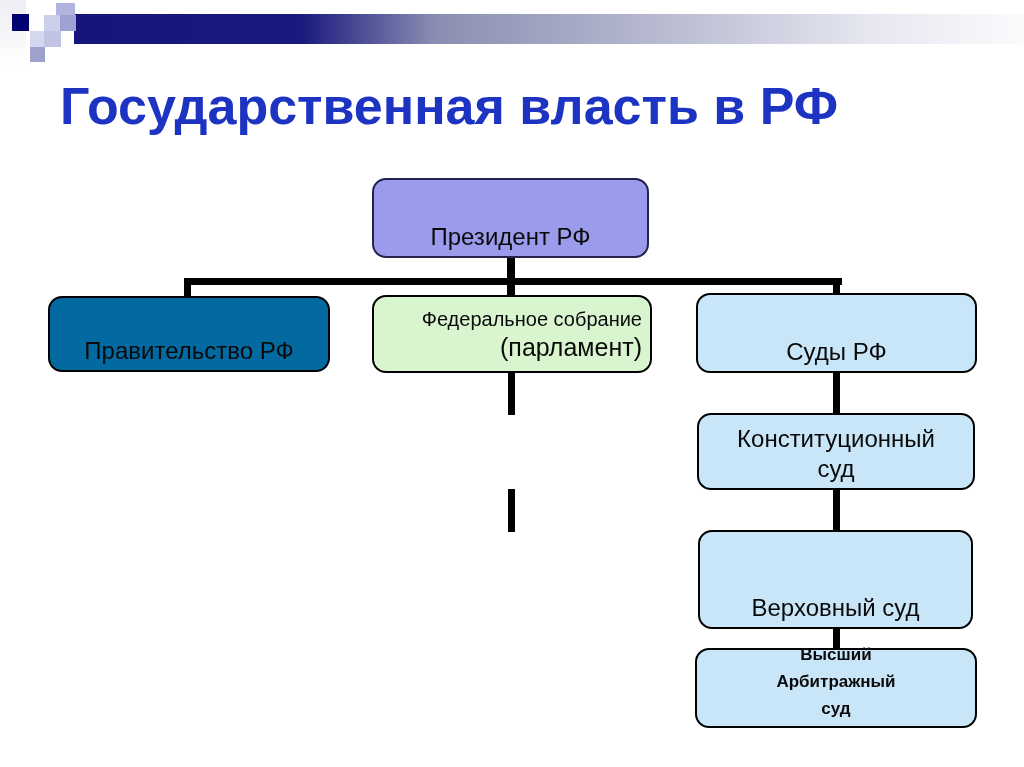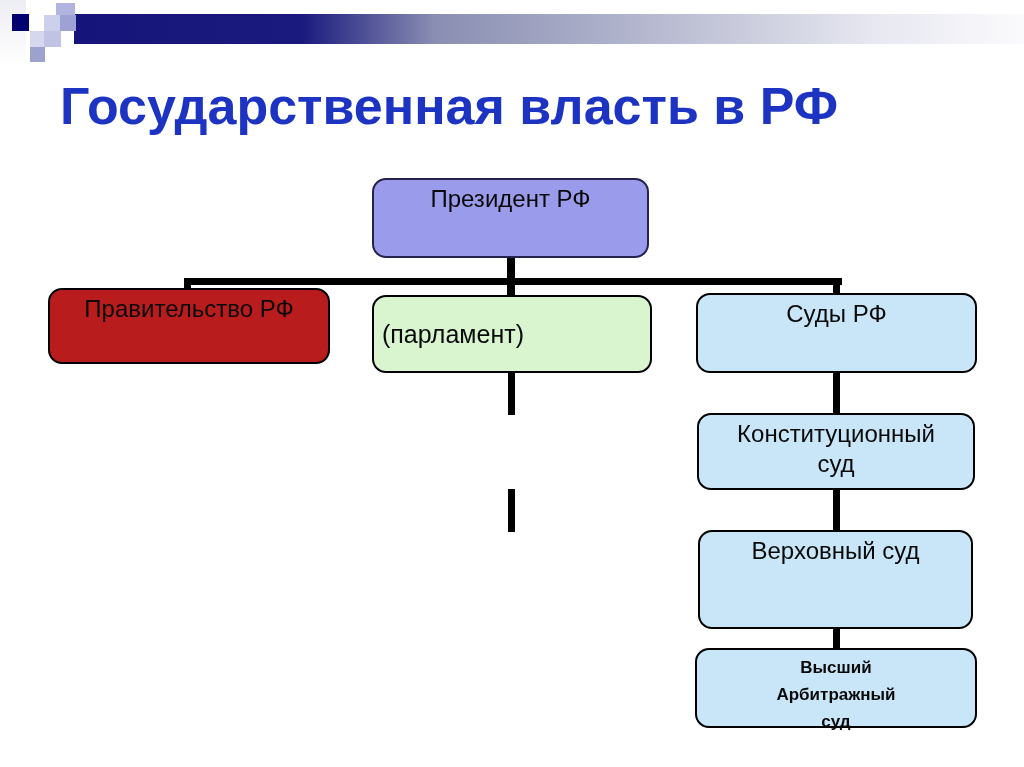--- a/index.html
+++ b/index.html
@@ -19,21 +19,21 @@
   .sq{position:absolute;}
   
   .slide-title{
     position:absolute;left:60px;top:78px;width:940px;
     font-size:52px;line-height:56px;font-weight:bold;color:#1d34c3;
     white-space:nowrap;letter-spacing:0px;
   }
   
   .node{
     position:absolute;border:2px solid #000;border-radius:14px;
-    display:flex;align-items:flex-start;justify-content:center;text-align:center;
+    display:flex;align-items:flex-end;justify-content:center;text-align:center;
     font-size:24px;line-height:30px;color:#0a0a0a;box-sizing:border-box;
     white-space:pre-line;padding:4px 8px;
   }
   .node-president{border-color:#23234d;}
   .node-assembly{flex-direction:column;}
   .assembly-top{font-size:20px;line-height:26px;}
   .assembly-bottom{font-size:25px;line-height:30px;}
   .node-arbitration{font-size:17px;line-height:27px;font-weight:bold;}
   
   .conn{position:absolute;background:#000;}
@@ -62,25 +62,26 @@
   <div class="conn" style="left:508px;top:372px;width:7px;height:43px"></div>
   <div class="conn" style="left:508px;top:489px;width:7px;height:43px"></div>
   <div class="conn" style="left:833px;top:372px;width:7px;height:43px"></div>
   <div class="conn" style="left:833px;top:489px;width:7px;height:43px"></div>
   <div class="conn" style="left:833px;top:607px;width:7px;height:43px"></div>
 
   <div class="node node-president" style="left: 372px; top: 178px; width: 277px; height: 80px; background-color: rgb(155, 155, 236);">
     <span>Президент РФ</span>
   </div>
 
-  <div class="node" style="left: 48px; top: 288px; width: 282px; height: 76px; background-color: #b91c1c;">
+  <div class="node" style="left: 48px; top: 296px; width: 282px; height: 76px; background-color: #0369a1;">
     <span>Правительство РФ</span>
   </div>
 
   <div class="node node-assembly" style="left: 372px; top: 295px; width: 280px; height: 78px; background-color: rgb(216, 245, 208);">
+    <span class="assembly-top">Федеральное собрание</span>
     <span class="assembly-bottom">(парламент)</span>
   </div>
 
   <div class="node" style="left: 696px; top: 293px; width: 281px; height: 80px; background-color: rgb(200, 230, 248);">
     <span>Суды РФ</span>
   </div>
 
 
 
   <div class="node" style="left: 697px; top: 413px; width: 278px; height: 77px; background-color: rgb(200, 230, 248);">

